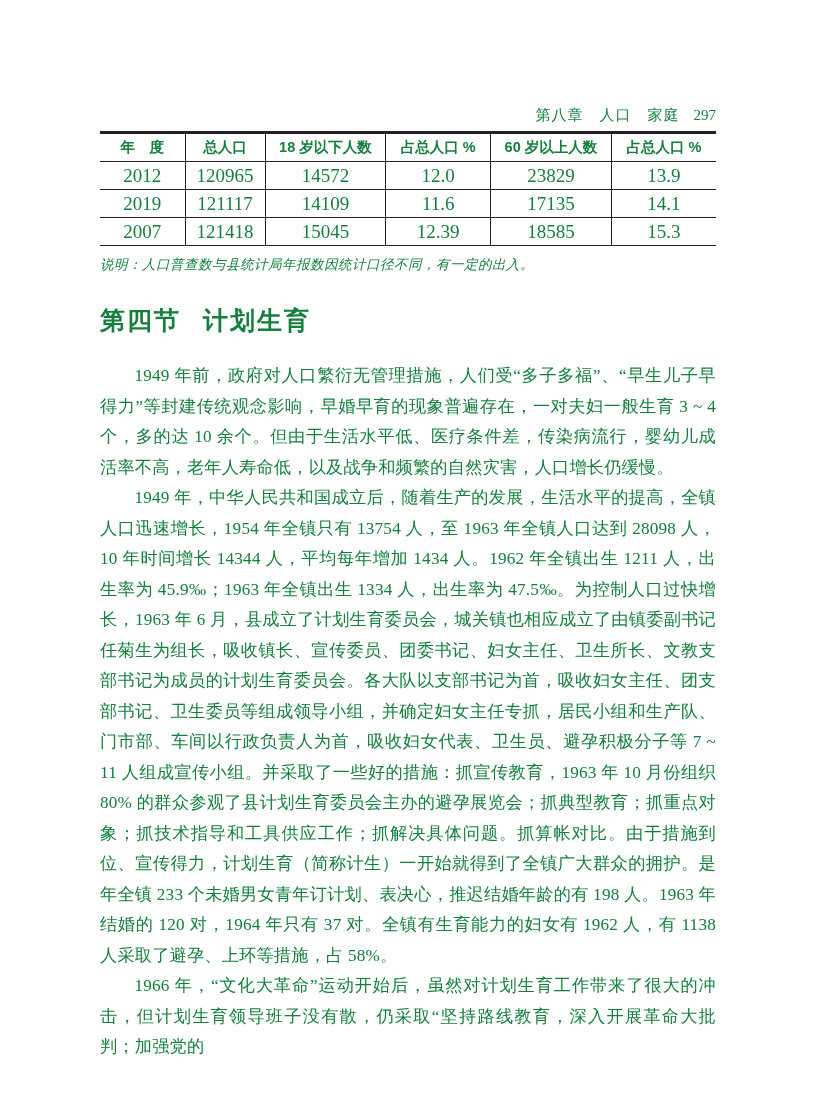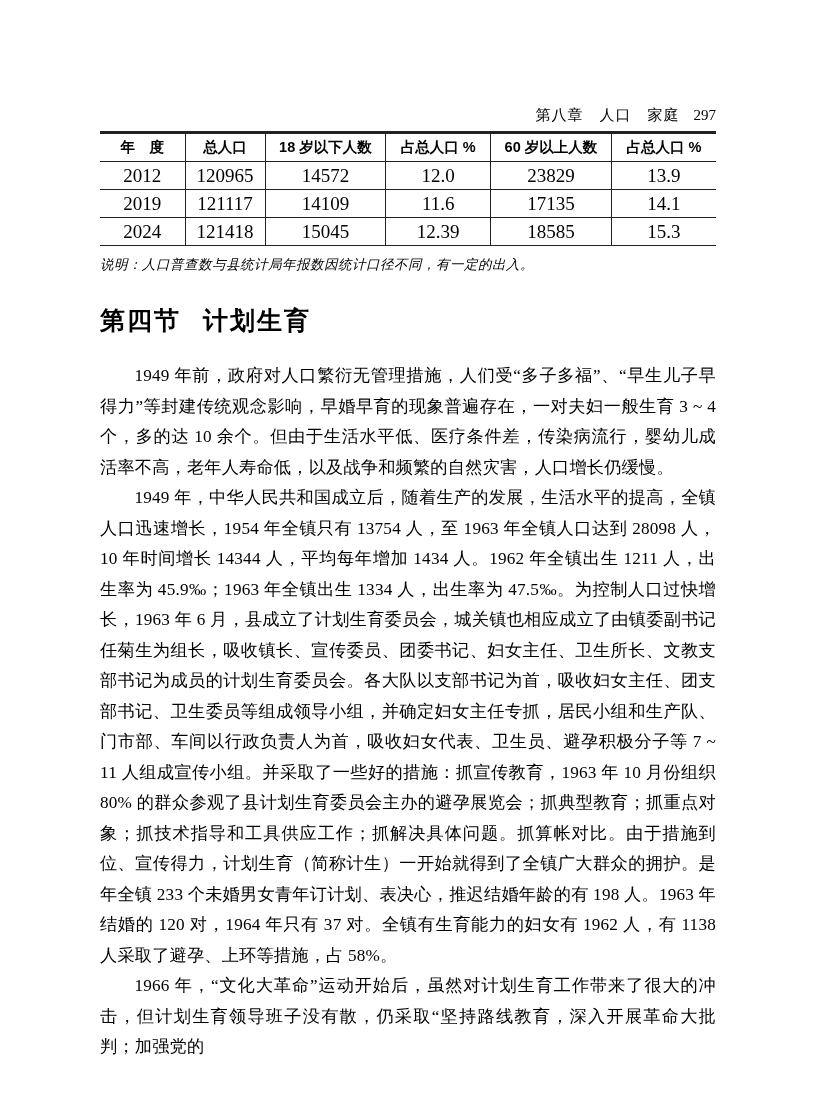--- a/index.html
+++ b/index.html
@@ -6,21 +6,21 @@
     margin: 0;
     padding: 0;
     background: #ffffff;
   }
   .page {
     position: relative;
     width: 816px;
     height: 1099px;
     background: #ffffff;
     font-family: "Liberation Serif", "DejaVu Serif", serif;
-    color: #000000;
+    color: #15803d;
     overflow: hidden;
   }
   .content {
     position: absolute;
     left: 100px;
     top: 0;
     width: 616px;
   }
   
   .running-head {
@@ -138,21 +138,21 @@
         </tr>
         <tr>
           <td>2019</td>
           <td>121117</td>
           <td>14109</td>
           <td>11.6</td>
           <td>17135</td>
           <td>14.1</td>
         </tr>
         <tr>
-          <td>2024</td>
+          <td>2007</td>
           <td>121418</td>
           <td>15045</td>
           <td>12.39</td>
           <td>18585</td>
           <td>15.3</td>
         </tr>
       </tbody>
     </table>
 
     <div class="table-note">说明：人口普查数与县统计局年报数因统计口径不同，有一定的出入。</div>

